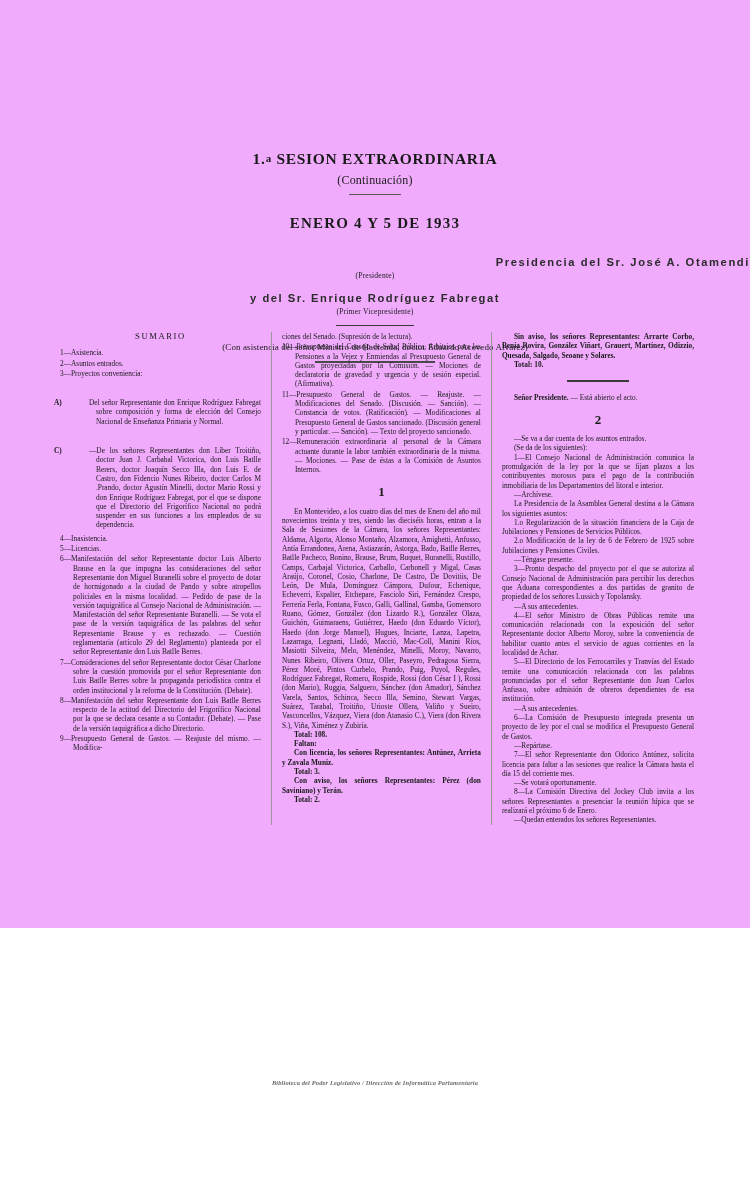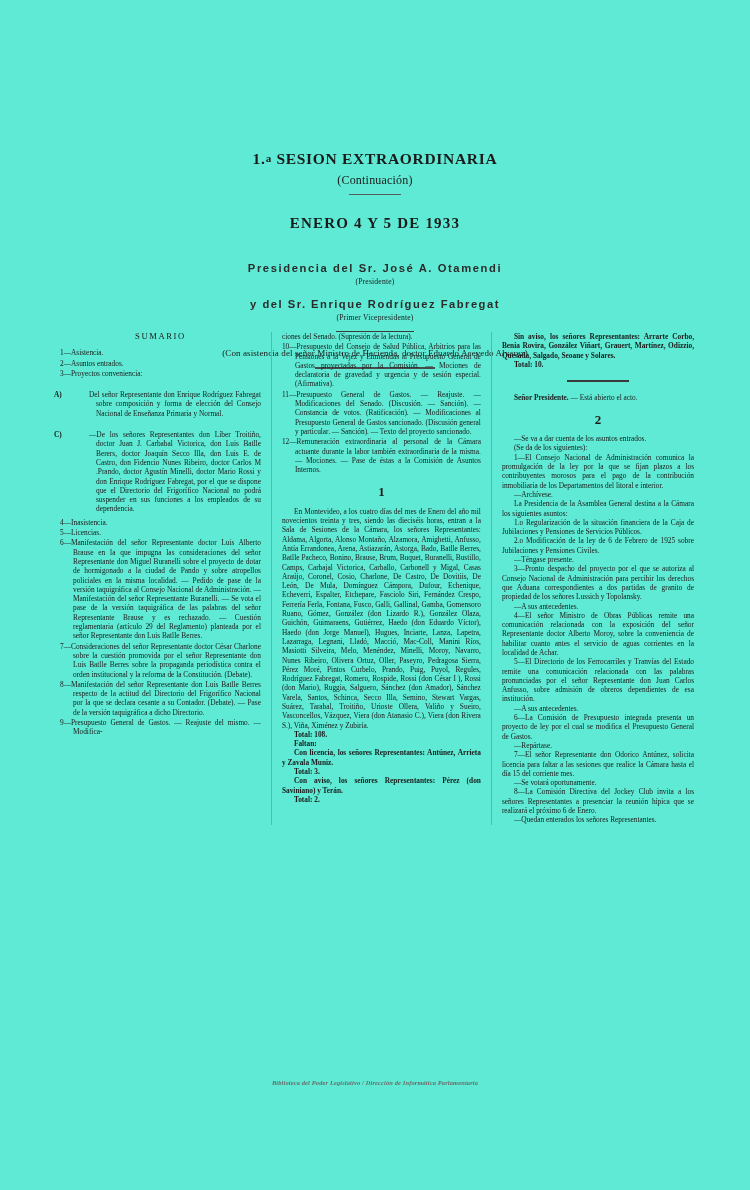--- a/index.html
+++ b/index.html
@@ -13,22 +13,22 @@
     font-family: "Liberation Serif", "DejaVu Serif", serif;
     color: #1a1a1a;
     position: relative;
     overflow: hidden;
   }
 
   .page {
     position: absolute;
     left: 0; top: 0;
     width: 750px;
-    height: 1190px;
-    background: #5eead4;
+    height: 928px;
+    background: #f0abfc;
   }
 
   
   .header {
     padding-top: 150px;
     text-align: center;
   }
   .session-title {
     font-size: 15.5px;
     font-weight: bold;
@@ -63,23 +63,24 @@
     font-size: 15px;
     font-weight: bold;
     letter-spacing: 1.2px;
     margin-top: 20px;
     font-family: "Liberation Serif", serif;
   }
   .presidency {
     font-size: 11.2px;
     font-weight: bold;
     letter-spacing: 1.6px;
-    margin-top: 30px;
+    margin-top: 24px;
     font-family: "Liberation Sans", sans-serif;
     color: #2b2b2b;
+    text-align: right;
   }
   .presidency-role {
     font-size: 7.6px;
     margin-top: 3px;
     letter-spacing: 0.2px;
   }
   .presidency2 {
     font-size: 11.2px;
     font-weight: bold;
     letter-spacing: 1.5px;
@@ -126,21 +127,21 @@
   .entry {
     padding-left: 13px;
     text-indent: -13px;
     margin-bottom: 1px;
   }
 
   
   .subentry {
     padding-left: 36px;
     text-indent: -21px;
-    margin-top: 12px;
+    margin-top: 20px;
     margin-bottom: 4px;
   }
   .subentry .lt { display: inline-block; width: 14px; }
   .indent-par {
     text-indent: 12px;
     margin: 0;
   }
 
   .section-number {
     text-align: center;

